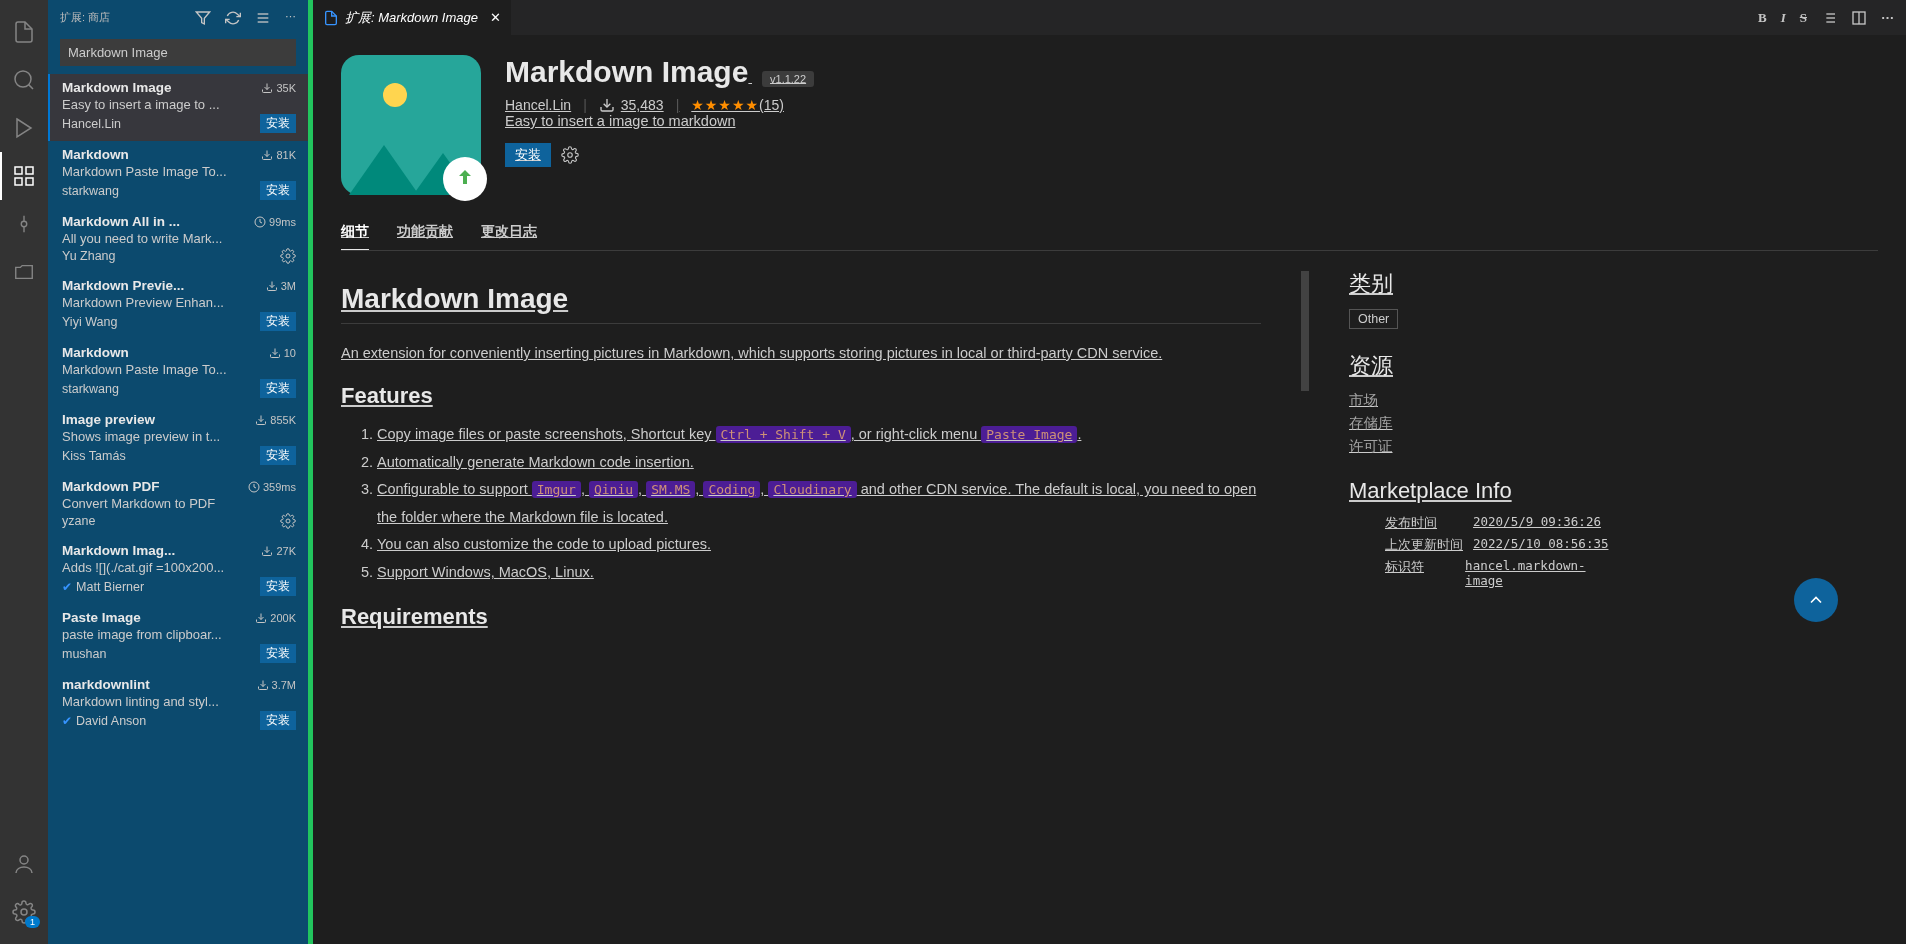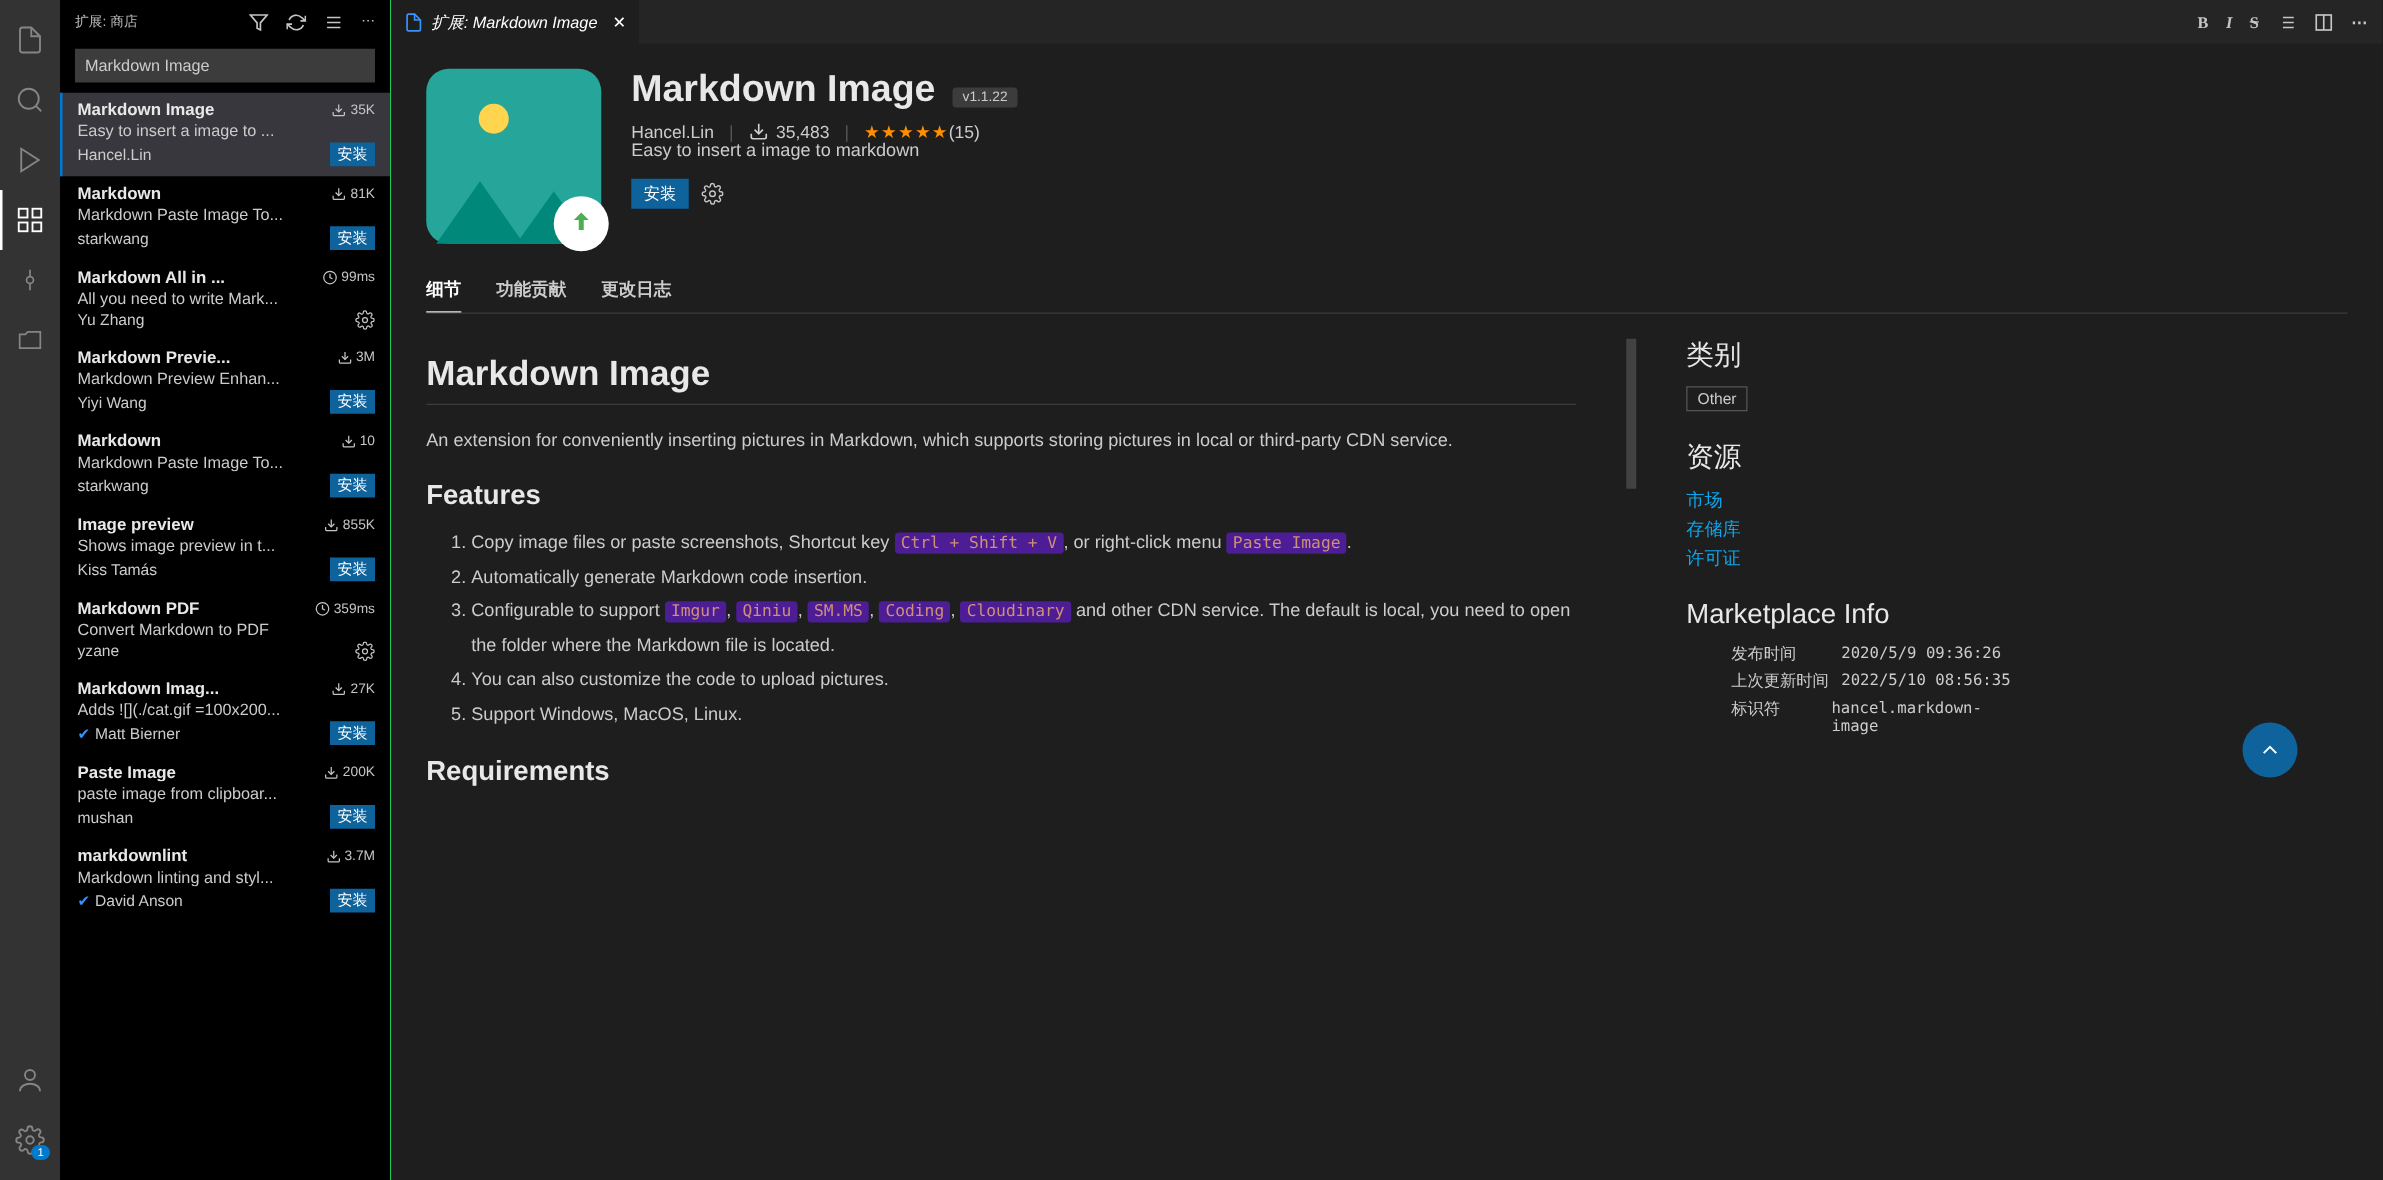--- a/index.html
+++ b/index.html
@@ -51,24 +51,24 @@
   background: #007acc;
   color: #fff;
   border-radius: 10px;
   font-size: 9px;
   padding: 1px 5px;
 }
 
 
 .sidebar {
   width: 265px;
-  background: #000000;
+  background: #0c4a6e;
   display: flex;
   flex-direction: column;
-  border-right: 1px solid #22c55e;
+  border-right: 5px solid #22c55e;
 }
 .sidebar-header {
   height: 35px;
   display: flex;
   align-items: center;
   padding: 0 12px;
   font-size: 11px;
   color: #bbbbbb;
   justify-content: space-between;
 }
@@ -133,21 +133,21 @@
 }
 .tab-actions {
   margin-left: auto;
   display: flex;
   gap: 14px;
   padding-right: 12px;
   color: #c5c5c5;
 }
 .tab-actions span { cursor: pointer; font-weight: bold; font-style: normal;}
 
-.content { flex: 1; overflow-y: auto; padding: 20px 28px; }
+.content { flex: 1; overflow-y: auto; padding: 20px 28px; text-decoration: underline; }
 
 
 .ext-header { display: flex; gap: 24px; margin-bottom: 20px; }
 .ext-icon {
   width: 140px; height: 140px;
   background: #26a69a;
   border-radius: 18px;
   position: relative;
   overflow: visible;
 }
@@ -180,21 +180,21 @@
 .readme p { font-size: 14.5px; line-height: 1.6; margin-bottom: 14px; }
 .readme ol { padding-left: 36px; font-size: 14.5px; line-height: 1.9; }
 .readme code { background: #4c1d95; color: #ce9178; padding: 1px 5px; border-radius: 3px; font-family: Consolas, monospace; font-size: 13px;}
 .readme-langs { font-size: 14.5px; margin-bottom: 8px; }
 
 .scroll-indicator{width:8px;background:#424242;height:120px;margin-top:2px;}
 
 .side-panel { width: 260px; font-size: 14px; }
 .side-panel h3 { font-size: 22px; color: #e8e8e8; margin-bottom: 10px; font-weight:400;}
 .cat-box { border: 1px solid #555; padding: 2px 8px; display: inline-block; font-size: 12.5px; margin-bottom: 22px; color:#ccc;}
-.side-panel a { color: #0ea5e9; text-decoration: none; display: block; margin-bottom: 4px; font-size:14.5px;}
+.side-panel a { color: #a3a3a3; text-decoration: none; display: block; margin-bottom: 4px; font-size:14.5px;}
 .info-table { margin-top: 10px; font-size: 13px; margin-left: 36px; }
 .info-row { display: flex; margin-bottom: 4px; }
 .info-label { width: 88px; color: #ccc; }
 .info-value { color: #ccc; font-family: Consolas, monospace; font-size:12.5px;}
 
 .fab {
   position: absolute;
   right: 40px;
   bottom: 20px;
   width: 44px;

